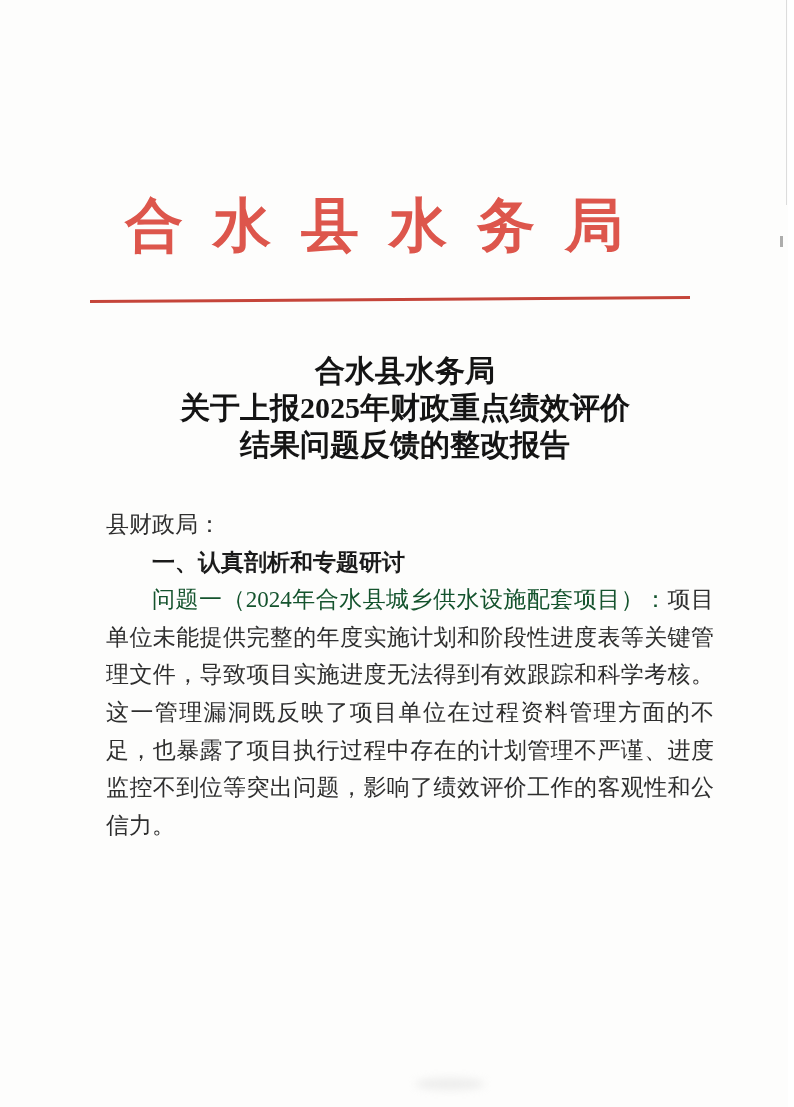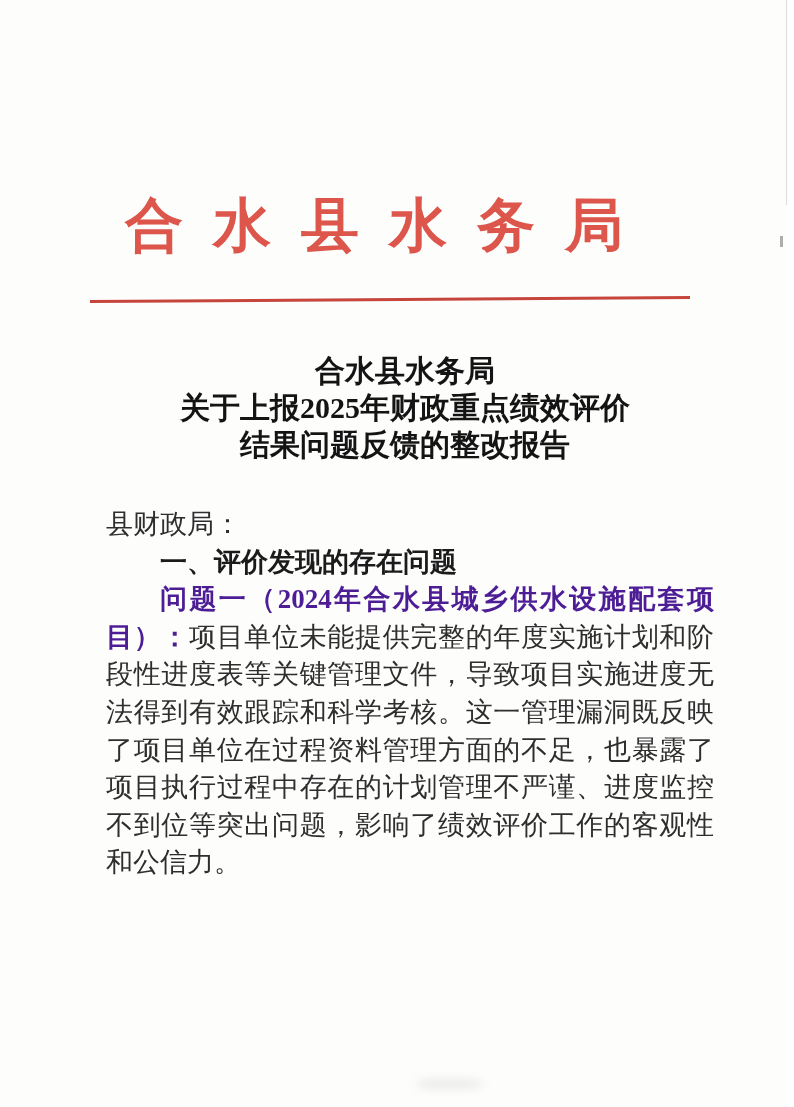--- a/index.html
+++ b/index.html
@@ -49,21 +49,21 @@
     font-size: 30px;
     line-height: 37px;
     color: #141414;
   }
   
   .body-block {
     position: absolute;
     top: 506px;
     left: 106px;
     width: 608px;
-    font-size: 27px;
+    font-size: 23px;
     line-height: 37.6px;
     color: #2e2e2e;
   }
   .body-block p {
     margin: 0;
     text-align: justify;
   }
   .salutation {
     text-align: left !important;
   }
@@ -71,22 +71,22 @@
     text-indent: 2em;
   }
   .section-heading {
     font-family: "Liberation Sans", "DejaVu Sans", sans-serif;
     font-weight: bold;
     color: #1b1b1b;
     text-align: left !important;
     text-indent: 2em;
   }
   .bold-lead {
-    font-weight: bold;
-    color: #4c1d95;
+    font-weight: normal;
+    color: #14532d;
   }
   
   .edge-vline {
     position: absolute;
     left: 786px;
     top: 0;
     width: 1px;
     height: 205px;
     background: #dcdcdc;
   }
@@ -121,21 +121,21 @@
   <div class="red-line"></div>
 
   <div class="doc-title">
     <div>合水县水务局</div>
     <div>关于上报2025年财政重点绩效评价</div>
     <div>结果问题反馈的整改报告</div>
   </div>
 
   <div class="body-block">
     <p class="salutation">县财政局：</p>
-    <p class="section-heading">一、评价发现的存在问题</p>
+    <p class="section-heading">一、认真剖析和专题研讨</p>
     <p class="indent"><span class="bold-lead">问题一（2024年合水县城乡供水设施配套项目）：</span><span>项目单位未能提供完整的年度实施计划和阶段性进度表等关键管理文件，导致项目实施进度无法得到有效跟踪和科学考核。这一管理漏洞既反映了项目单位在过程资料管理方面的不足，也暴露了项目执行过程中存在的计划管理不严谨、进度监控不到位等突出问题，影响了绩效评价工作的客观性和公信力。</span></p>
   </div>
 
   <div class="edge-vline"></div>
   <div class="edge-tick"></div>
   <div class="smudge"></div>
 
 </div>
 
 </body></html>

